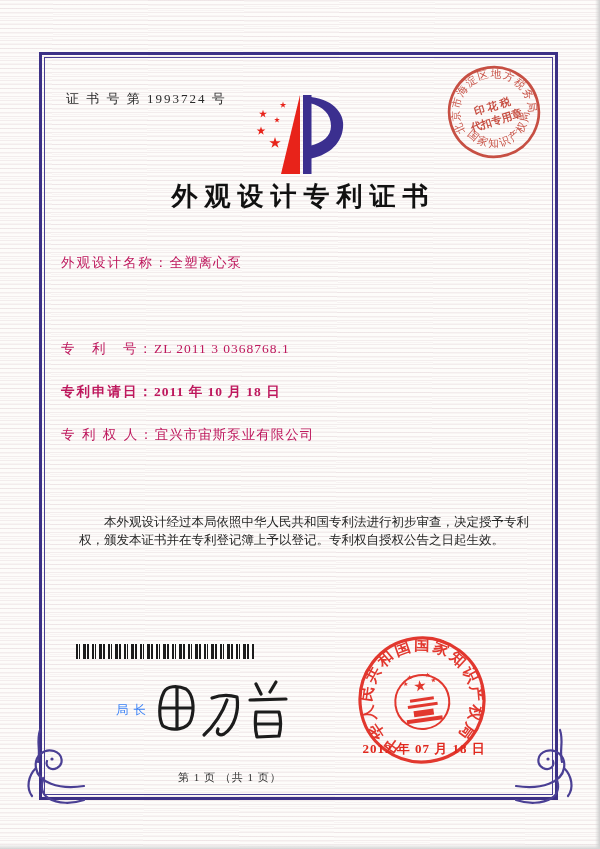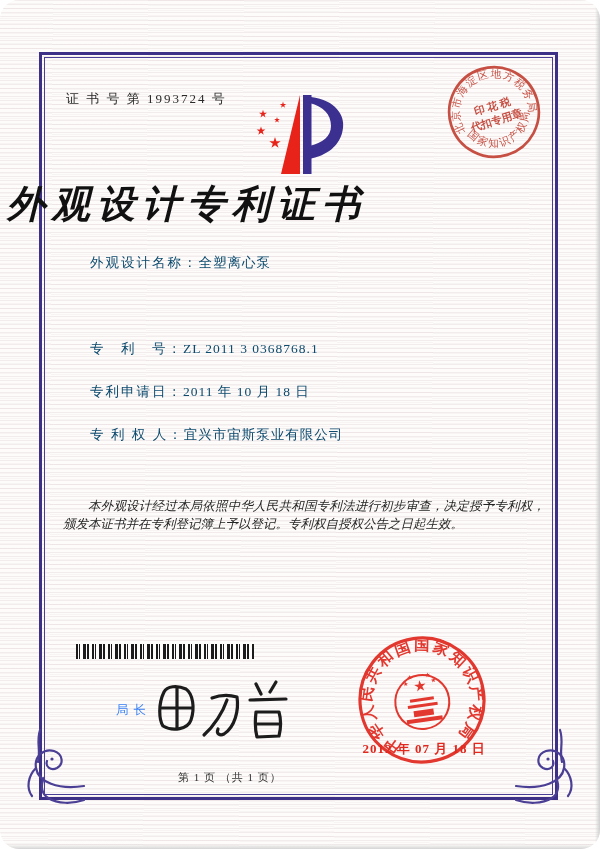--- a/index.html
+++ b/index.html
@@ -2,21 +2,20 @@
 <html><head>
 <meta charset="utf-8">
 <style>
   * { margin:0; padding:0; box-sizing:border-box; }
   html,body { background:#ffffff; }
   .sheet {
     position:relative; width:600px; height:849px; overflow:hidden;
     background:#fdfcfa;
     font-family:"Liberation Serif","DejaVu Serif",serif;
     color:#222;
-    border-radius:19px;
   }
   
   .sheet::before {
     content:""; position:absolute; inset:0; z-index:0; pointer-events:none;
     background:
       repeating-linear-gradient(0deg, rgba(203,172,182,0.20) 0 1px, transparent 1px 4px),
       repeating-linear-gradient(0.6deg, rgba(203,172,182,0.10) 0 1px, transparent 1px 5px);
   }
   .scan-edge-right { position:absolute; right:0; top:0; width:5px; height:100%; z-index:9;
     background:linear-gradient(90deg, transparent, #cfcfcf); }
@@ -37,41 +36,41 @@
     position:absolute; left:66px; top:90px; z-index:3;
     font-size:13px; letter-spacing:2px; color:#2a2a2a;
   }
 
   .tax-stamp { position:absolute; left:438px; top:56px; z-index:4; opacity:0.88; }
 
   .logo { position:absolute; left:252px; top:86px; z-index:3; }
 
   .doc-title {
     position:absolute; left:0; right:0; top:179px; z-index:3;
-    text-align:left; font-size:38px; font-weight:600;
-    letter-spacing:7px; color:#111; text-indent:7px;font-style:italic;
-  }
-
-  .field-row { position:absolute; left:90px; z-index:3; font-size:13.5px; color:#0c4a6e; letter-spacing:1px; }
+    text-align:center; font-size:26px; font-weight:600;
+    letter-spacing:7px; color:#111; text-indent:7px;
+  }
+
+  .field-row { position:absolute; left:61px; z-index:3; font-size:13.5px; color:#be185d; letter-spacing:1px; }
   .field-row .lbl { letter-spacing:2px; }
   .fr-0 { top:254px; } .fr-1 { top:297px; } .fr-2 { top:340px; }
-  .fr-3 { top:383px; } .fr-4 { top:426px; } .fr-5 { top:469px; }
+  .fr-3 { top:383px;font-weight:bold; } .fr-4 { top:426px; } .fr-5 { top:469px; }
 
   .watermark {
     position:absolute; left:148px; top:376px; z-index:2; pointer-events:none;
     font-family:"DejaVu Sans","Liberation Sans",sans-serif;
     font-size:64px; font-weight:bold; letter-spacing:3px;
     color:#f4f2f2; -webkit-text-stroke:2px #dcd8d8;
   }
 
   .body-text {
     position:absolute; left:63px; top:497px; width:482px; z-index:3;
     font-size:12.5px; line-height:18.3px; text-align:justify; color:#252525;
   }
-  .body-text p { text-indent:2em; margin:0;font-style:italic; }
+  .body-text p { text-indent:2em; margin:16px; }
 
   .barcode {
     position:absolute; left:76px; top:644px; width:178px; height:15px; z-index:3;
     background:repeating-linear-gradient(90deg,
       #1b1b1b 0 2px, #fdfcfa 2px 3px, #1b1b1b 3px 4px, #fdfcfa 4px 7px,
       #1b1b1b 7px 10px, #fdfcfa 10px 11px, #1b1b1b 11px 13px, #fdfcfa 13px 16px);
   }
 
   .director-label {
     position:absolute; left:116px; top:702px; z-index:3;

